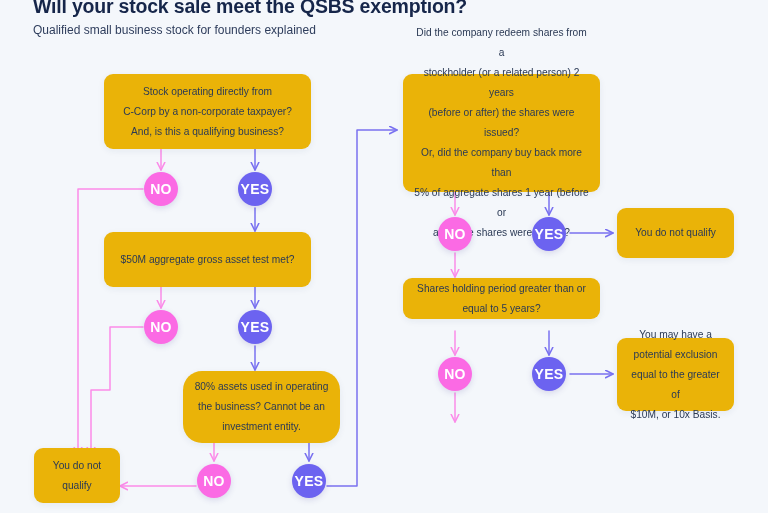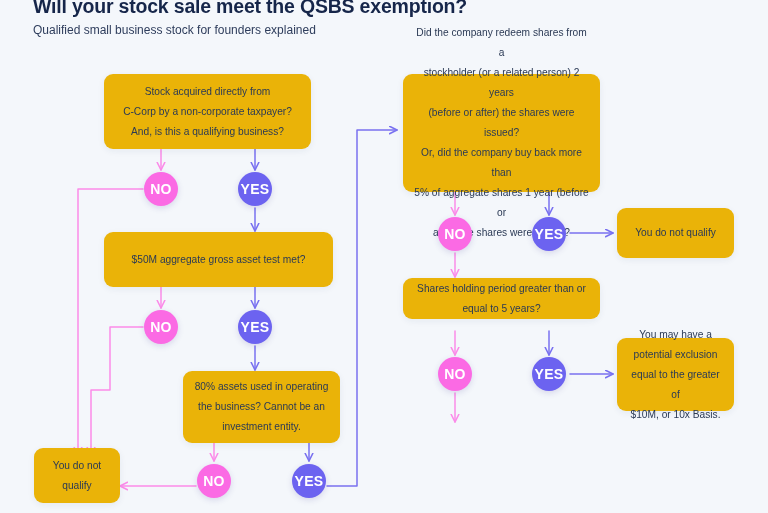--- a/index.html
+++ b/index.html
@@ -146,30 +146,30 @@
       <path stroke="#fb8ce9" marker-end="url(#ah-pink)" d="M455,331 L455,355"></path>
       <path stroke="#7a72f0" marker-end="url(#ah-purple)" d="M549,331 L549,355"></path>
 
       <path stroke="#fb8ce9" marker-end="url(#ah-pink)" d="M455,393 L455,422"></path>
 
       <path stroke="#7a72f0" marker-end="url(#ah-purple)" d="M570,374 L613,374"></path>
     </g>
   </svg>
 
   <div class="node-box" style="left:104px; top:74px; width:207px; height:75px;">
-    <span class="node-text">Stock acquired directly from
+    <span class="node-text">Stock operating directly from
 C-Corp by a non-corporate taxpayer?
 And, is this a qualifying business?</span>
   </div>
 
-  <div class="node-box" style="left:104px; top:232px; width:229px; height:55px;">
+  <div class="node-box" style="left:104px; top:232px; width:207px; height:55px;">
     <span class="node-text">$50M aggregate gross asset test met?</span>
   </div>
 
-  <div class="node-box" style="left:183px; top:371px; width:157px; height:72px;">
+  <div class="node-box" style="left:183px; top:371px; width:157px; height:72px;border-radius:19px;">
     <span class="node-text">80% assets used in operating
 the business? Cannot be an
 investment entity.</span>
   </div>
 
   <div class="node-box" style="left:403px; top:74px; width:197px; height:118px;">
     <span class="node-text">Did the company redeem shares from a
 stockholder (or a related person) 2 years
 (before or after) the shares were issued?
 Or, did the company buy back more than

